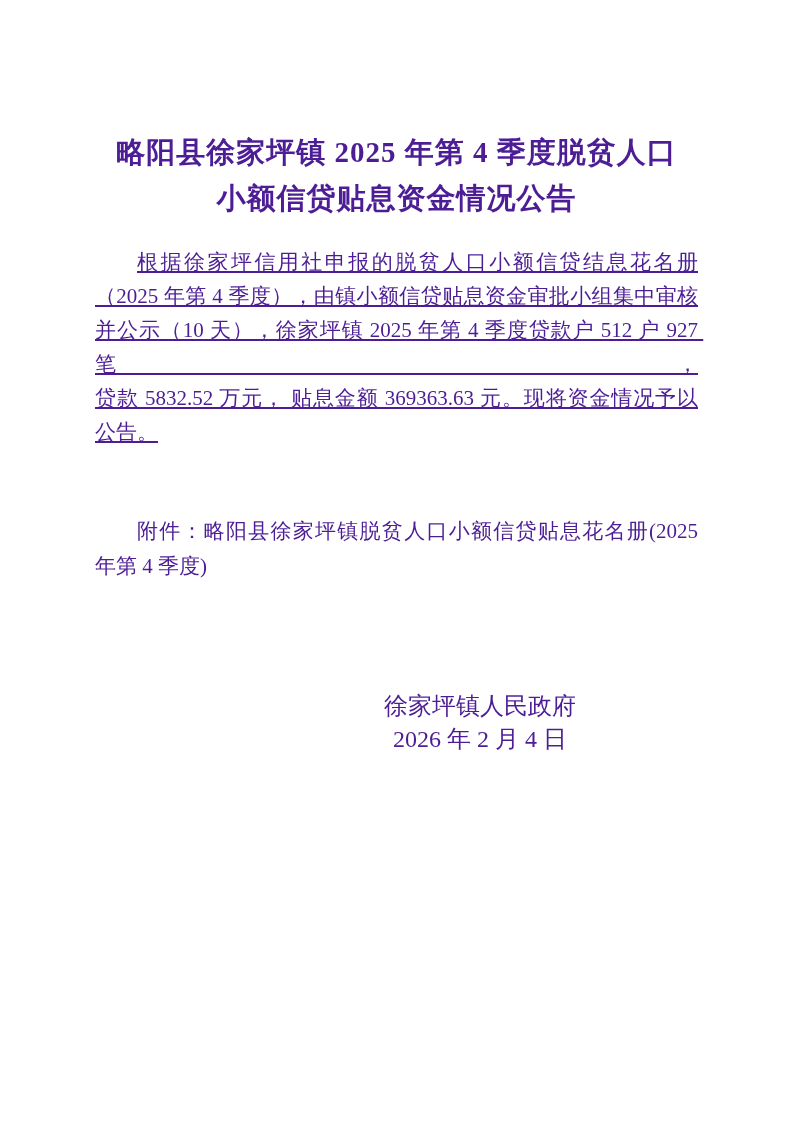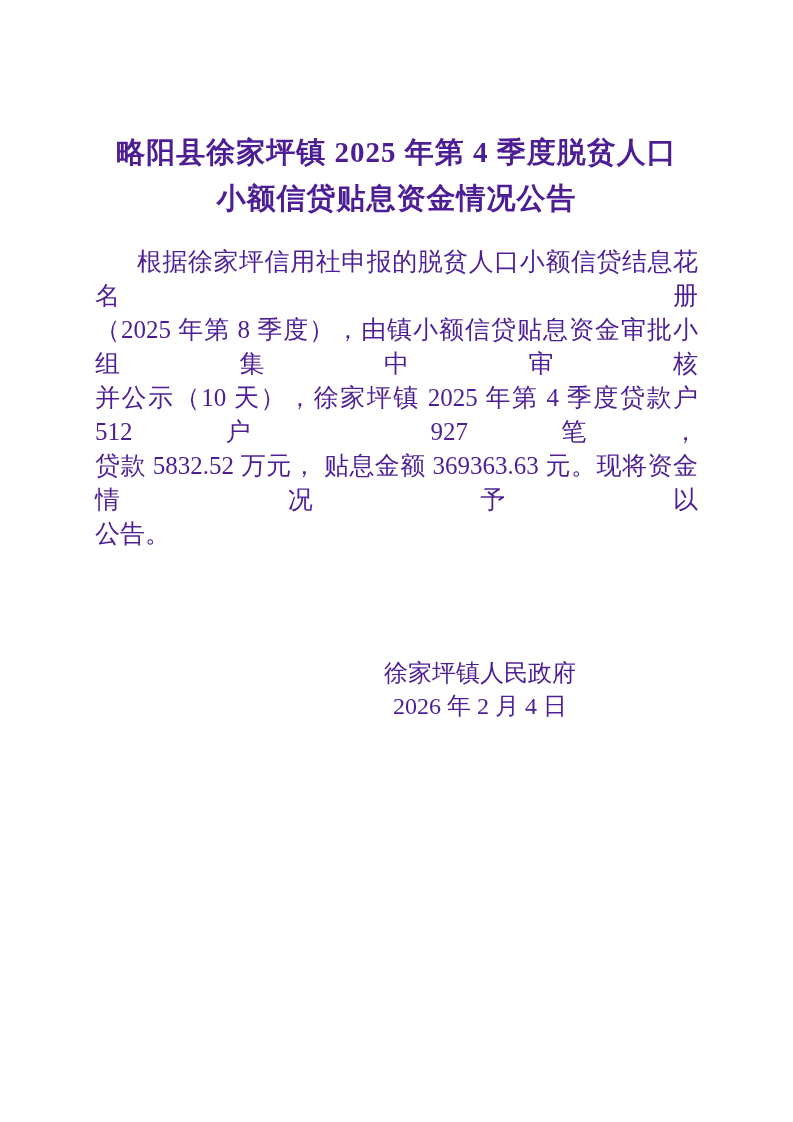--- a/index.html
+++ b/index.html
@@ -26,22 +26,23 @@
   .doc-title {
     margin: 129px 0 0 0;
     font-size: 29px;
     line-height: 46px;
     font-weight: 700;
     text-align: center;
     letter-spacing: 1px;
   }
   .paragraph {
     margin-top: 24px;
-    font-size: 25px;
+    font-size: 21px;
     line-height: 34px;
+    text-decoration: underline;
   }
   .para-line {
     white-space: pre-wrap;
   }
   .justify {
     text-align: justify;
     text-align-last: justify;
   }
   .indent {
     text-indent: 42px;
@@ -77,27 +78,31 @@
 <div class="page">
   <div class="content">
 
     <h1 class="doc-title">
       <div class="title-line">略阳县徐家坪镇 2025 年第 4 季度脱贫人口</div>
       <div class="title-line">小额信贷贴息资金情况公告</div>
     </h1>
 
     <div class="paragraph">
       <div class="para-line indent justify">根据徐家坪信用社申报的脱贫人口小额信贷结息花名册</div>
-      <div class="para-line justify">（2025 年第 8 季度），由镇小额信贷贴息资金审批小组集中审核</div>
+      <div class="para-line justify">（2025 年第 4 季度），由镇小额信贷贴息资金审批小组集中审核</div>
       <div class="para-line justify">并公示（10 天），徐家坪镇 2025 年第 4 季度贷款户 512 户 927 笔，</div>
       <div class="para-line justify">贷款 5832.52 万元， 贴息金额 369363.63 元。现将资金情况予以</div>
       <div class="para-line">公告。</div>
     </div>
 
 
+    <div class="attachment">
+      <div class="para-line indent justify">附件：略阳县徐家坪镇脱贫人口小额信贷贴息花名册(2025</div>
+      <div class="para-line">年第 4 季度)</div>
+    </div>
 
     <div class="sign-block">
       <div class="sign-line">徐家坪镇人民政府</div>
       <div class="sign-line">2026 年 2 月 4 日</div>
     </div>
 
   </div>
 </div>
 
 </body></html>

